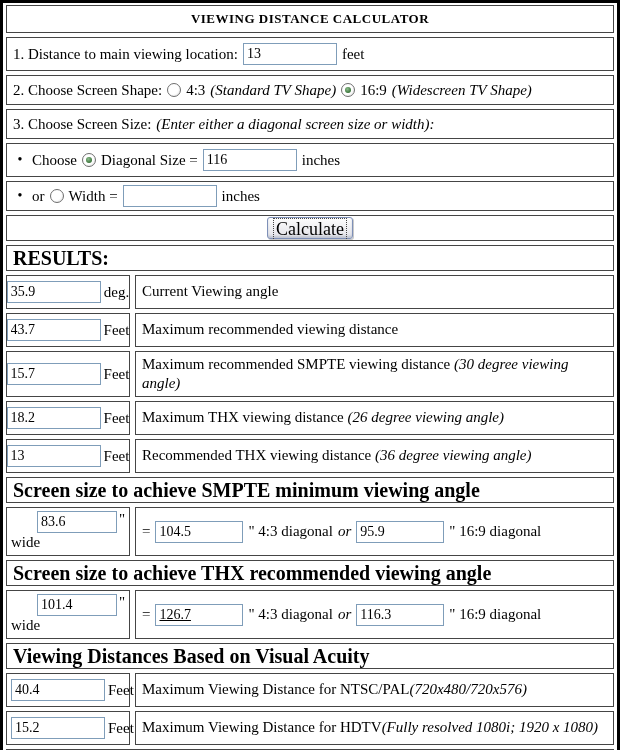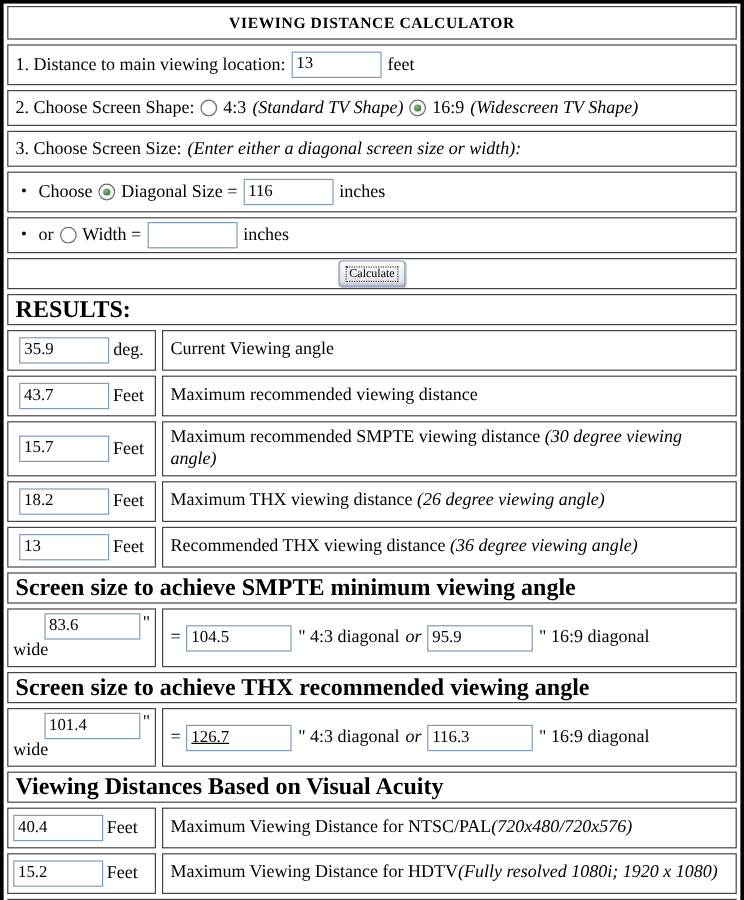--- a/index.html
+++ b/index.html
@@ -17,39 +17,39 @@
   .row2{display:flex;gap:5px;margin-bottom:4px;}
   .row2 .cell{margin-bottom:0;}
   .left{width:124px;flex:none;}
   .right{flex:1;}
   .title{justify-content:center;font-weight:bold;font-size:13px;letter-spacing:0.5px;}
   .hdr{font-weight:bold;font-size:20px;}
   .center{justify-content:center;}
   .h26{height:26px;}.h28{height:28px;}.h30{height:30px;}
   .h34{height:34px;}.h46{height:46px;}.h49{height:49px;}
   .tbox{
-    width:75px;height:22px;box-sizing:border-box;
+    width:94px;height:22px;box-sizing:border-box;
     border:1px solid #7f9db9;background:#fff;
     font-family:"Liberation Serif", serif;font-size:14px;
     padding:1px 3px;color:#000;
   }
   .radio{
     display:inline-block;width:12px;height:12px;border-radius:50%;
     border:1px solid #6e6e6e;flex:none;
     background:radial-gradient(circle at 35% 35%, #ffffff 55%, #d6d6d6 100%);
     position:relative;
   }
   .radio::after{
     content:"";position:absolute;left:3px;top:3px;width:6px;height:6px;border-radius:50%;
     background:radial-gradient(circle at 40% 35%, #8fbd8f 0%, #2f6b2f 80%);
     display:none;
   }
   .radio[data-checked="true"]::after{display:block;}
   .btn{
-    font-family:"Liberation Serif", serif;font-size:10px;color:#000;
+    font-family:"Liberation Serif", serif;font-size:18px;color:#000;
     background:linear-gradient(#fdfdfd,#e2e2e8);
     border:1px solid #7e90b8;border-radius:3px;
     padding:1px 6px;height:22px;
     box-shadow:inset 0 -2px 2px rgba(130,140,165,0.35), 1px 1px 0 #c9c9c9;
     cursor:pointer;
   }
   .btn .inner{display:inline-block;outline:1px dotted #444;padding:0 2px;}
   .bullet{width:14px;flex:none;text-align:center;font-size:14px;}
   .unit{white-space:nowrap;}
   .vcenter{display:flex;align-items:center;justify-content:center;gap:3px;}

